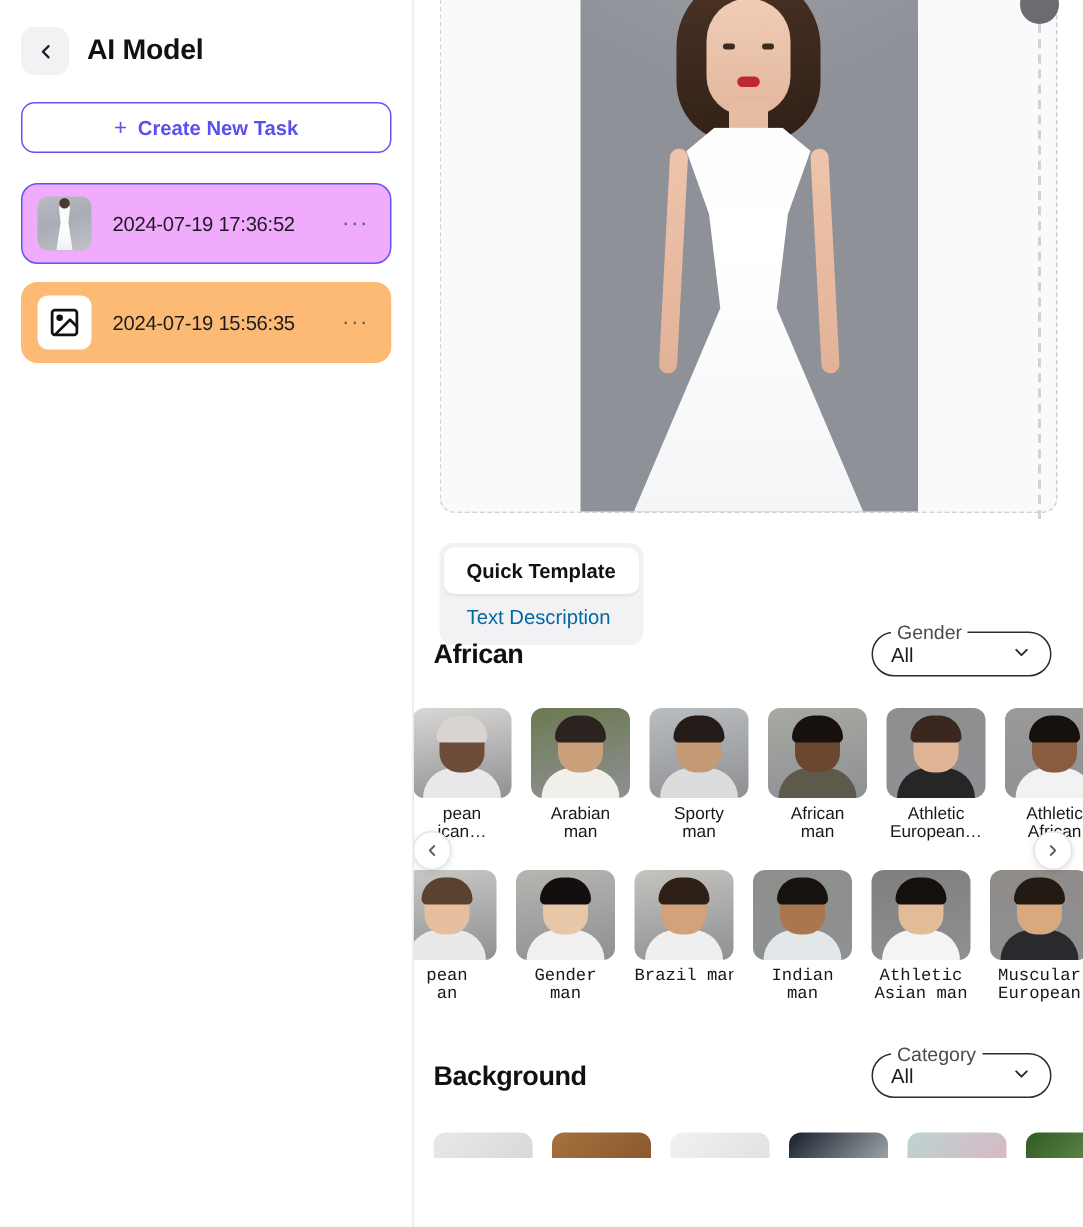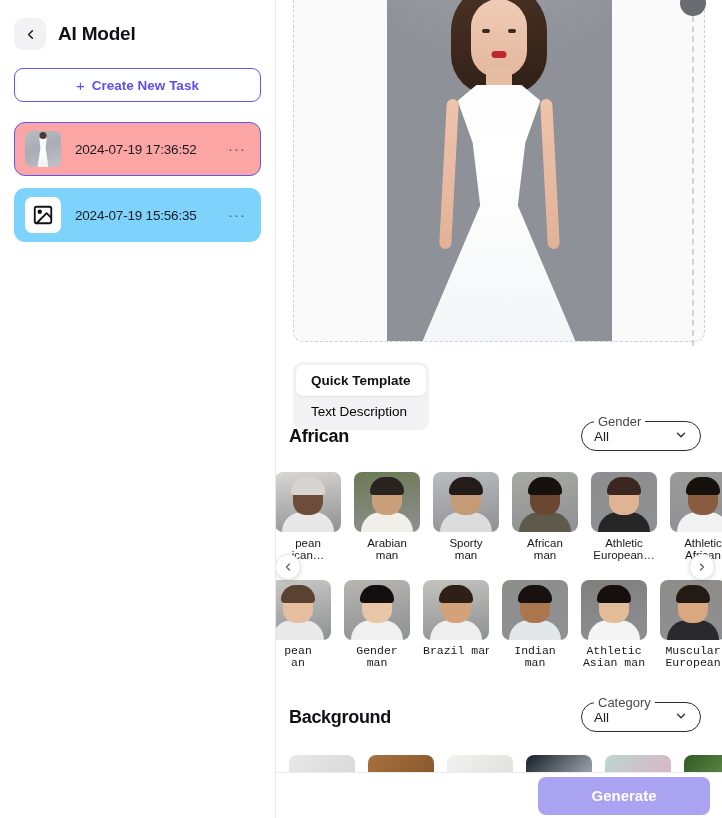--- a/index.html
+++ b/index.html
@@ -39,27 +39,27 @@
     font-size: 13.5px; font-weight: 600;
     font-family: inherit;
     display: flex; align-items: center; justify-content: center; gap: 7px;
     cursor: pointer;
   }
   .plus-ico { font-size: 15px; font-weight: 500; line-height: 1; }
 
   .task-list { margin-top: 20px; display: flex; flex-direction: column; gap: 12px; }
   .task-item {
     height: 54px; border-radius: 11px;
-    background: #7dd3fc;
+    background: #fdba74;
     display: flex; align-items: center; gap: 14px;
     padding: 0 10px;
     border: 1px solid transparent;
     cursor: pointer;
   }
-  .task-item.selected { border-color: #6155f5; background: #fca5a5; }
+  .task-item.selected { border-color: #6155f5; background: #f0abfc; }
   .task-thumb {
     width: 36px; height: 36px; border-radius: 7px; flex: 0 0 36px;
     overflow: hidden; position: relative;
     background: #ffffff;
     display: flex; align-items: center; justify-content: center;
   }
   
   .thumb-dress { background: linear-gradient(160deg,#b9bcc2 0%,#a9acb4 45%,#bfc2c8 100%); }
   .thumb-dress::before {
     content: ""; position: absolute; left: 50%; top: 2px;
@@ -146,21 +146,21 @@
 
   
   .tabs {
     position: absolute; left: 17px; top: 362px;
     background: #f2f2f5; border-radius: 9px; padding: 3px;
     display: flex; gap: 0; flex-direction: column;
   }
   .tab {
     height: 31px; padding: 0 15px; border-radius: 7px;
     display: flex; align-items: center;
-    font-size: 13.5px; color: #000000; cursor: pointer;
+    font-size: 13.5px; color: #0369a1; cursor: pointer;
     border: none; background: transparent; font-family: inherit;
   }
   .tab.active { background: #ffffff; color: #111115; font-weight: 600; box-shadow: 0 1px 2px rgba(0,0,0,.07); }
 
   
   .section-head { position: absolute; left: 13px; width: 412px; display: flex; align-items: center; }
   .section-title { font-size: 18px; font-weight: 700; letter-spacing: -0.3px; color: #111115; }
   .select-wrap { margin-left: auto; position: relative; }
   .select-box {
     width: 120px; height: 30px;
@@ -509,18 +509,15 @@
               <div class="card-img" style="height: 60px; background: linear-gradient(135deg, rgb(188, 213, 210) 0%, rgb(231, 168, 189) 100%);"></div>
             </div>
             <div class="card">
               <div class="card-img" style="height: 60px; background: linear-gradient(135deg, rgb(47, 90, 36) 0%, rgb(143, 181, 106) 100%);"></div>
             </div>
           </div>
       </div>
 
     </div>
 
-    <div class="bottom-bar">
-      <button class="generate-btn">Generate</button>
-    </div>
   </main>
 
 </div>
 
 </body></html>

